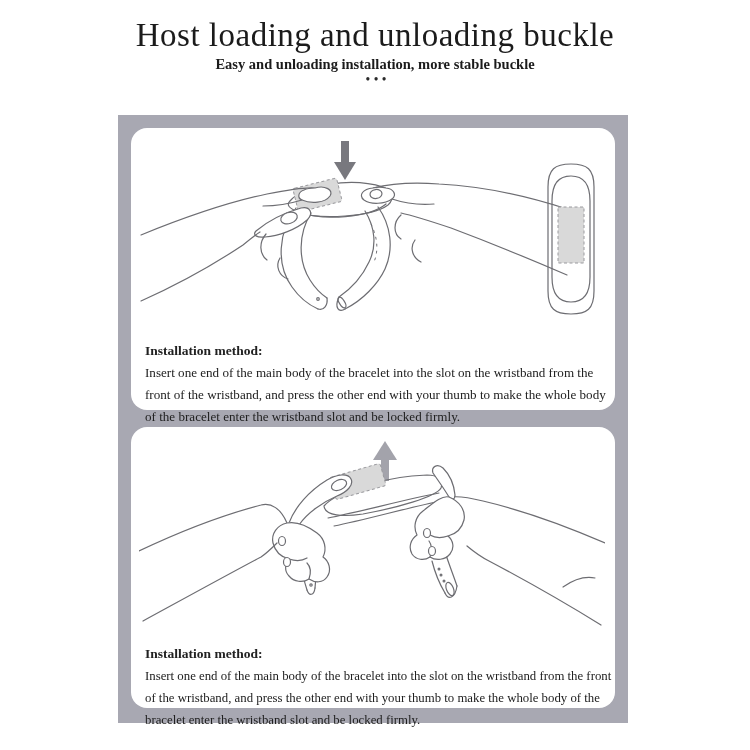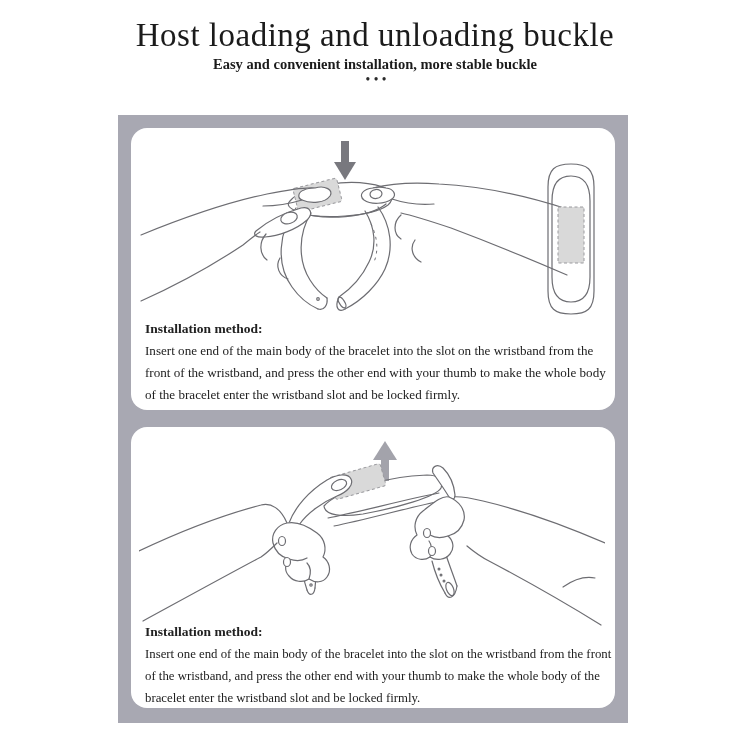--- a/index.html
+++ b/index.html
@@ -45,21 +45,21 @@
   .panel.install{ top:13px; height:282px; }
   .panel.remove{ top:312px; height:281px; }
 
   .illus-main{ position:absolute; left:8px; top:10px; }
   .panel.remove .illus-main{ top:6px; }
   .illus-side{ position:absolute; left:407px; top:32px; }
 
   .panel-text{ position:absolute; left:14px; color:var(--body_color); }
   .panel.install .panel-text{ top:190px; width:462px; }
   .panel.remove  .panel-text{ top:194px; width:478px; }
-  .panel-heading{ font-size:13.5px; font-weight:700; line-height:22px; }
+  .panel-heading{ font-size:13.5px; font-weight:700; line-height:22px;margin-top:22px; }
   .panel.install .panel-body{ font-size:13.1px; line-height:22px; }
   .panel.remove  .panel-body{ font-size:12.8px; line-height:22px; }
 
   svg path, svg ellipse, svg circle{
     stroke:var(--line_art_stroke); stroke-width:1.2; fill:none;
     stroke-linecap:round; stroke-linejoin:round;
   }
   svg .white-fill{ fill:#ffffff; }
   svg .screen{
     fill:var(--screen_fill); stroke:var(--screen_border);
@@ -68,21 +68,21 @@
   svg .arrow-down{ fill:var(--arrow_down); stroke:none; }
   svg .arrow-up{ fill:var(--arrow_up); stroke:none; }
   svg .hole-marks{ stroke-dasharray:2 5; stroke-width:1; }
 </style>
 </head>
 <body>
 
 <div class="page">
 
   <h1 class="page-title">Host loading and unloading buckle</h1>
-  <p class="page-subtitle">Easy and convenient installation, more stable buckle</p>
+  <p class="page-subtitle">Easy and unloading installation, more stable buckle</p>
   <div class="separator-dots">•••</div>
 
   <div class="gray-container">
 
     <section class="panel install">
 
       <svg class="illus-main" width="430" height="200" viewBox="0 0 430 200">
 
         <g>
           <rect class="arrow-down" x="202" y="3" width="8" height="21"></rect>

